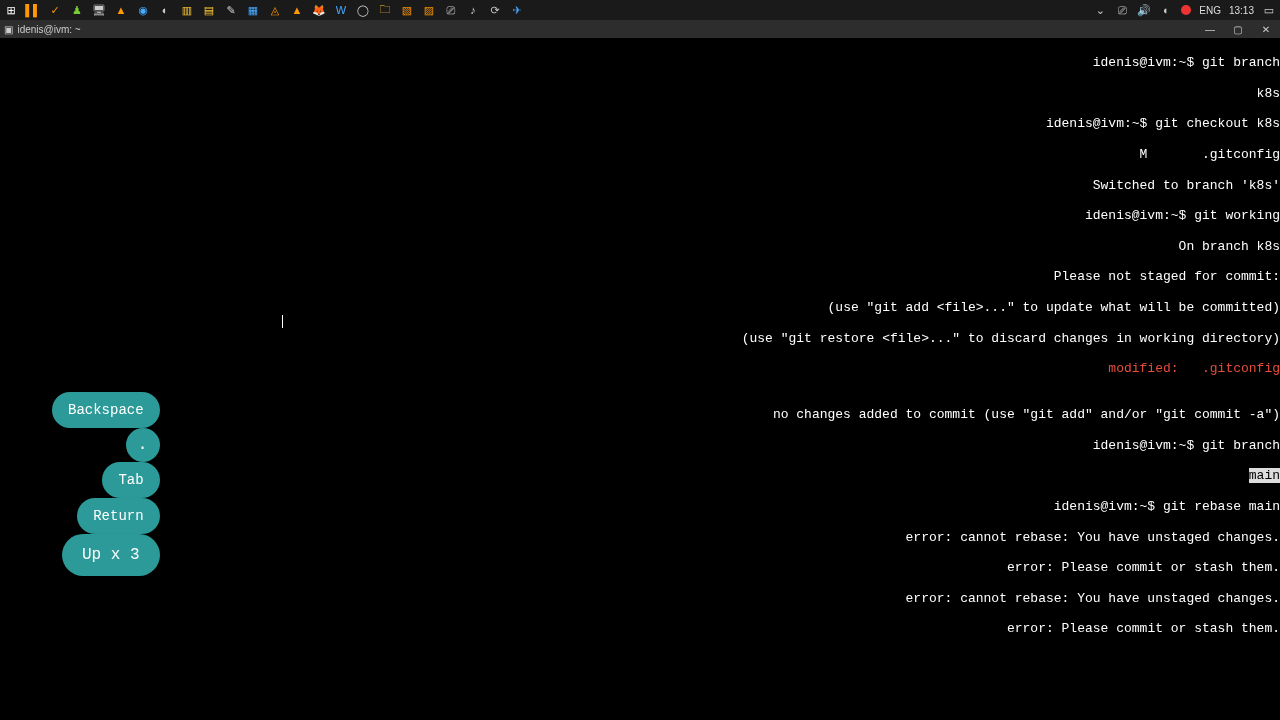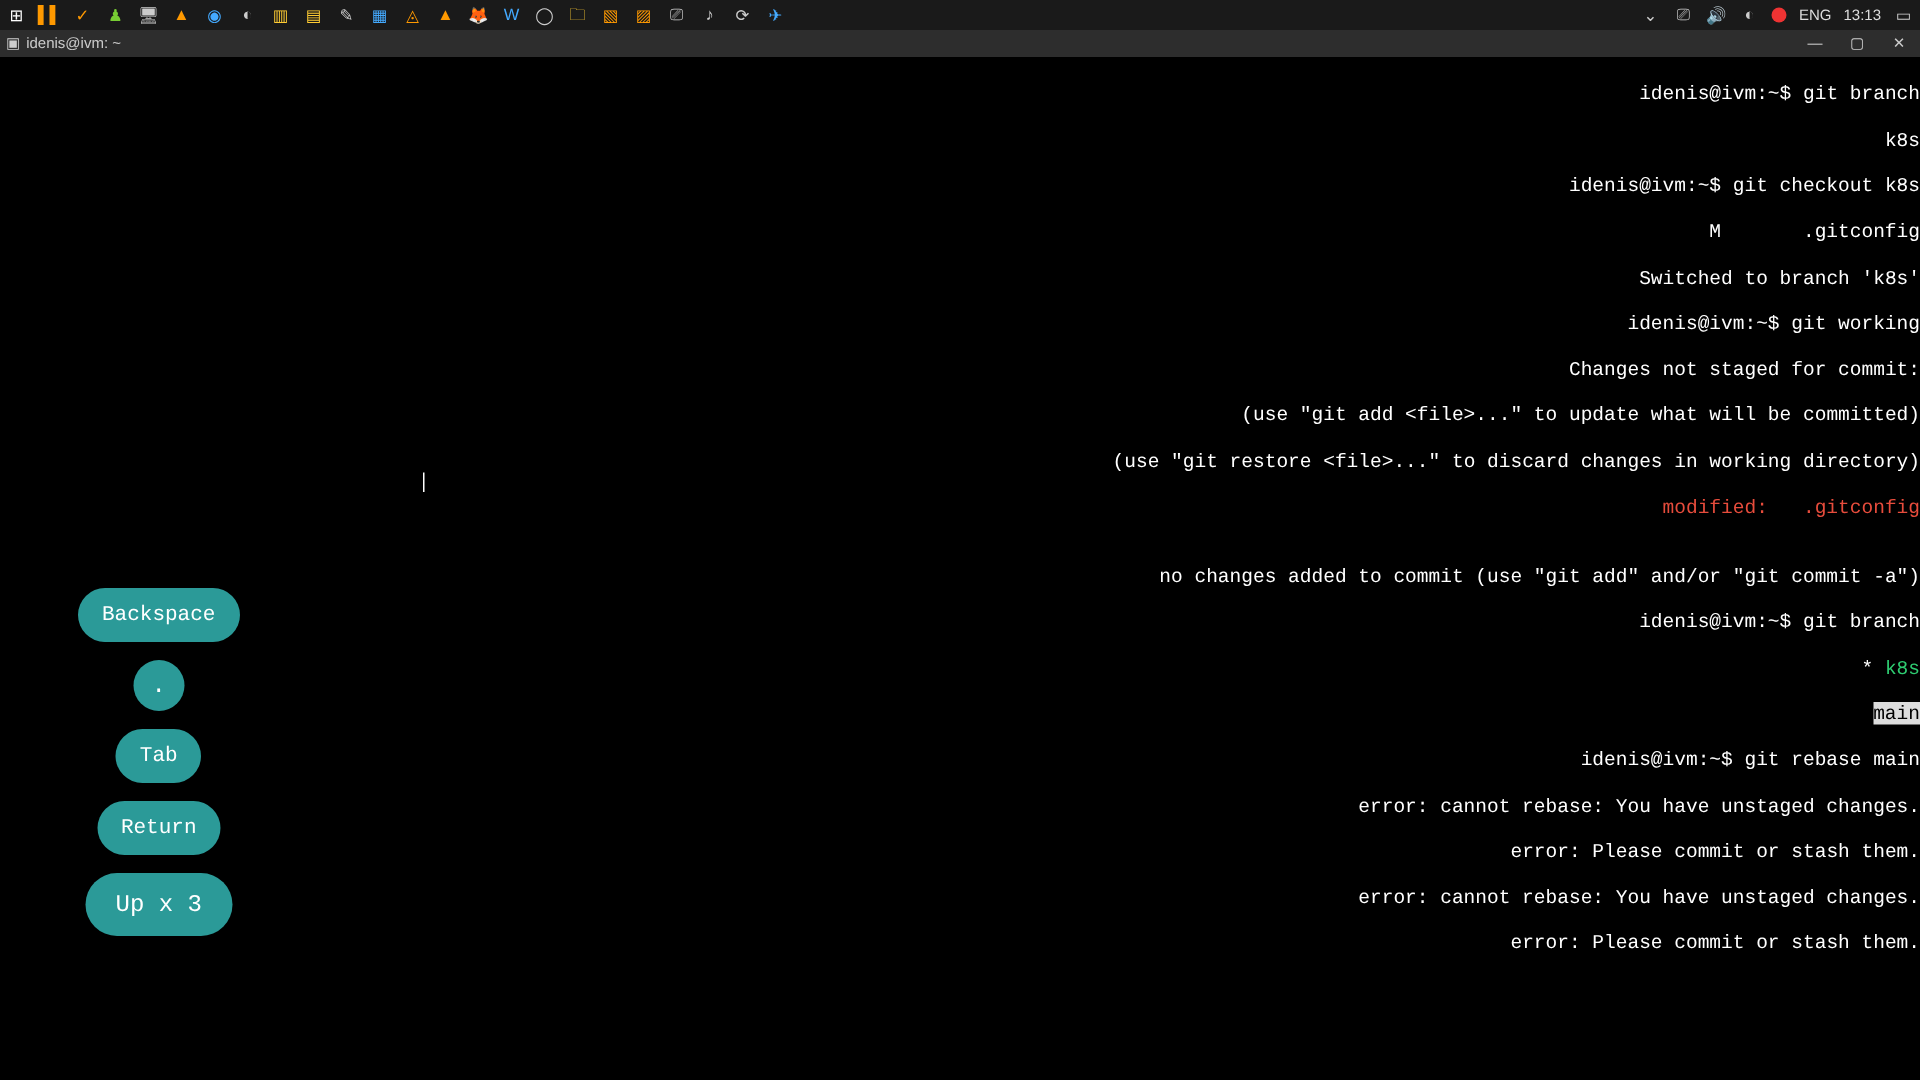--- a/index.html
+++ b/index.html
@@ -70,22 +70,22 @@
     background:#ddd;
     color:#000;
   }
   
   .key-overlay {
     position: absolute;
     top: 392px;
     left: 52px;
     display: flex;
     flex-direction: column;
-    gap: 12px;
-    align-items: center;
+    gap: 0;
+    align-items: flex-end;
   }
   .key-pill {
     background: #2b9a98;
     color: #fff;
     font-family: "Consolas","Courier New",monospace;
     padding: 10px 16px;
     border-radius: 999px;
     font-size: 14px;
     box-shadow: 0 1px 2px rgba(0,0,0,.4);
   }
@@ -166,28 +166,28 @@
   </div>
 </div>
 
 <div class="terminal">
 <span class="line"><span class="prompt-user">idenis@ivm:~$ </span><span>git branch</span></span>
 <span class="line">  k8s</span>
 <span class="line"><span class="prompt-user">idenis@ivm:~$ </span><span>git checkout k8s</span></span>
 <span class="line">M       .gitconfig</span>
 <span class="line">Switched to branch 'k8s'</span>
 <span class="line"><span class="prompt-user">idenis@ivm:~$ </span><span>git working</span></span>
-<span class="line">Changes not staged for commit:</span>
+<span class="line">On branch k8s</span>
+<span class="line">Please not staged for commit:</span>
 <span class="line">  (use "git add &lt;file&gt;..." to update what will be committed)</span>
 <span class="line">  (use "git restore &lt;file&gt;..." to discard changes in working directory)</span>
 <span class="line"><span>        </span><span class="red">modified:   .gitconfig</span></span>
 <span class="line"></span>
 <span class="line">no changes added to commit (use "git add" and/or "git commit -a")</span>
 <span class="line"><span class="prompt-user">idenis@ivm:~$ </span><span>git branch</span></span>
-<span class="line"><span>* </span><span class="green">k8s</span></span>
 <span class="line"><span>  </span><span class="sel">main</span></span>
 <span class="line"><span class="prompt-user">idenis@ivm:~$ </span><span>git rebase main</span></span>
 <span class="line">error: cannot rebase: You have unstaged changes.</span>
 <span class="line">error: Please commit or stash them.</span>
 <span class="line">error: cannot rebase: You have unstaged changes.</span>
 <span class="line">error: Please commit or stash them.</span>
 
 
 </div>
 

